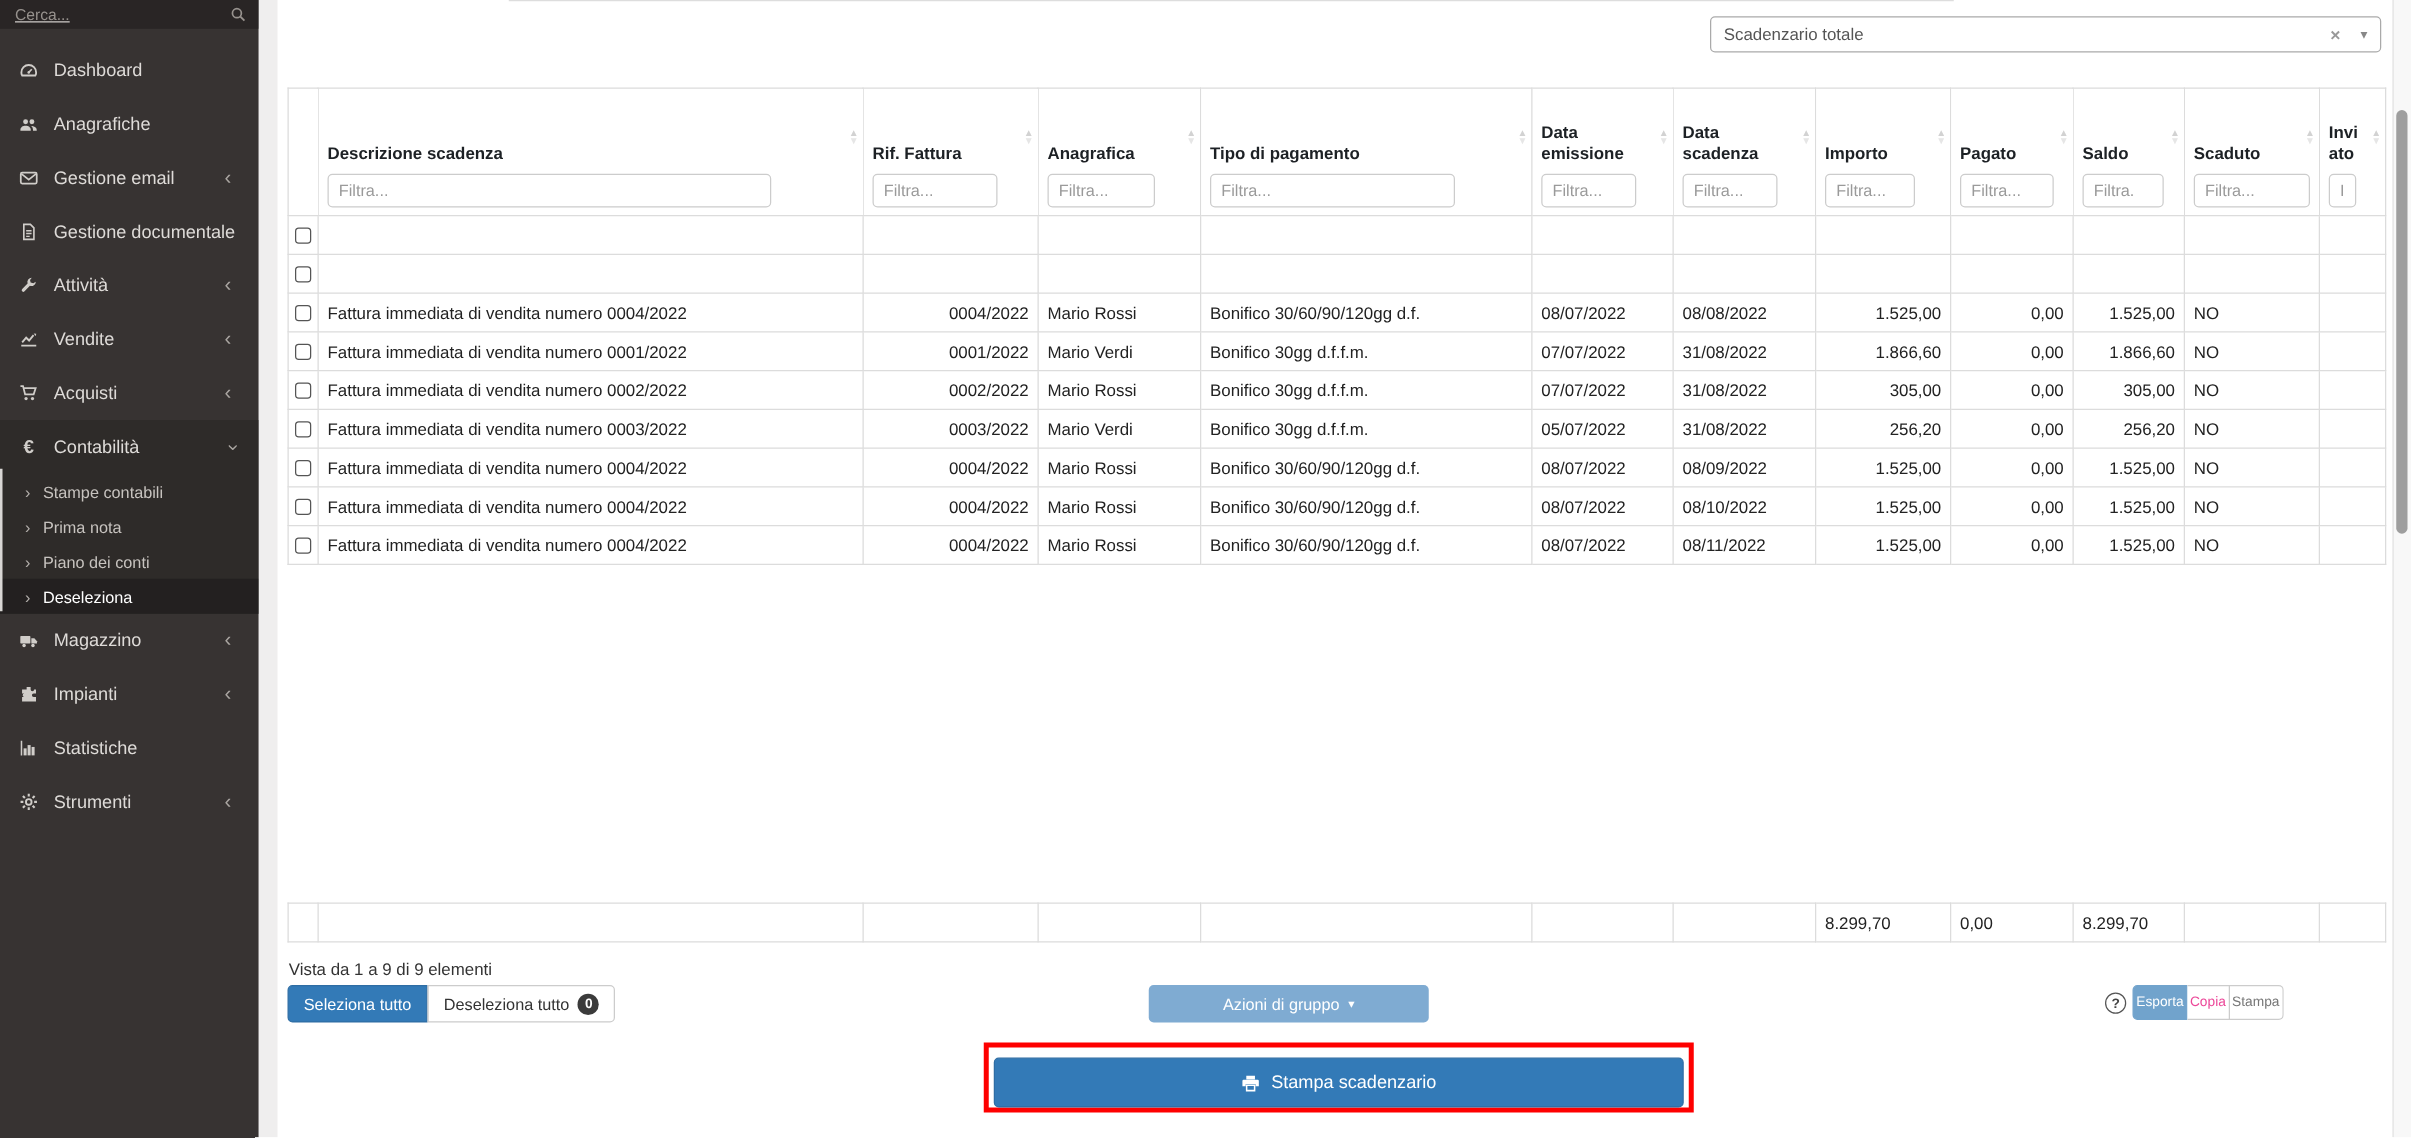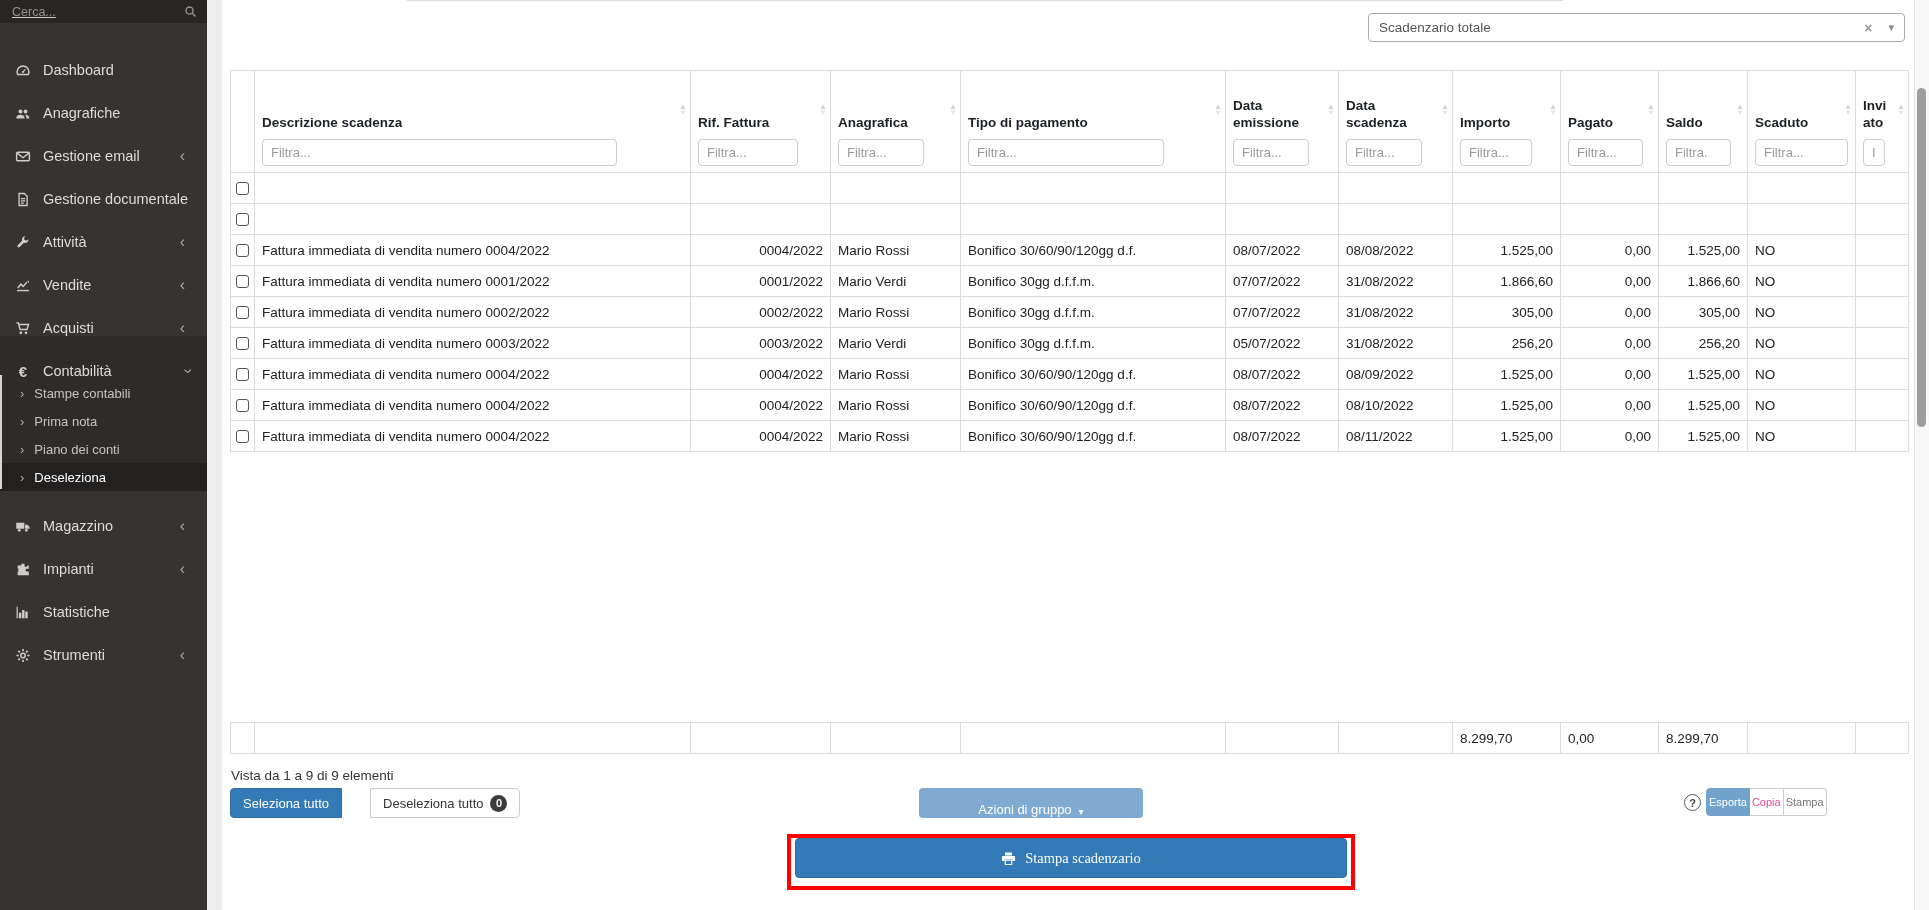--- a/index.html
+++ b/index.html
@@ -8,21 +8,21 @@
 
   
   .sidebar{position:absolute;left:0;top:0;width:207px;height:910px;background:#373332;}
   .search-bar{position:absolute;left:0;top:0;width:207px;height:23px;background:#292525;
               display:flex;align-items:center;padding:0 10px;box-sizing:border-box;gap:6px;}
   .search-bar input{flex:1;min-width:0;background:transparent;border:none;outline:none;
                     color:#cfccc9;font-size:12.5px;font-family:inherit;text-decoration:underline;}
   .search-bar input::placeholder{color:#96918d;}
   .search-ic{display:inline-flex;flex:none;}
   .menu{position:absolute;left:0;top:35px;width:207px;}
-  .menu-item{position:relative;height:43px;display:flex;align-items:flex-end;padding:0 14px;
+  .menu-item{position:relative;height:43px;display:flex;align-items:center;padding:0 14px;
              box-sizing:border-box;font-size:14.5px;color:#dedbd8;cursor:pointer;}
   .mi-icon{width:18px;height:16px;margin-right:11px;color:#d0cdc9;flex:none;
            display:inline-flex;align-items:center;justify-content:center;}
   .chev{position:absolute;right:22px;color:#aaa6a2;font-size:16px;line-height:1;}
   .chev.down{transform:rotate(-90deg);display:inline-block;right:18px;}
   .expanded-panel{background:#2e2b29;}
   .submenu-item{height:28px;display:flex;align-items:center;padding-left:20px;
                 font-size:13px;color:#c7c3bf;gap:10px;cursor:pointer;}
   .sub-chev{font-size:13px;color:#b3afab;line-height:1;}
   .submenu-item.active{background:#232020;color:#ffffff;}
@@ -65,38 +65,38 @@
   #totals-table{position:absolute;left:230px;top:722px;width:1678px;font-size:13.5px;color:#222;}
   #totals-table td{border:1px solid #dcdcdc;height:30px;padding:0 7px;background:#fff;overflow:hidden;}
 
   
   .vista{position:absolute;left:231px;top:768px;font-size:13.5px;color:#333;}
   .btn{display:inline-flex;align-items:center;justify-content:center;font-size:13px;
        font-family:inherit;border:1px solid transparent;border-radius:0;box-sizing:border-box;
        cursor:pointer;background:#fff;}
   .group-left{position:absolute;left:230px;top:788px;height:30px;display:flex;}
   .sel-all{background:#337ab7;border-color:#2e6da4;color:#fff;padding:0 12px;border-radius:4px 0 0 4px;}
-  .desel{background:#fff;border:1px solid #ccc;color:#333;padding:0 12px;border-radius:0 4px 4px 0;gap:7px;margin-left:28px;}
+  .desel{background:#fff;border:1px solid #ccc;color:#333;padding:0 12px;border-radius:0 4px 4px 0;gap:7px;}
   .badge{background:#3b3b3b;color:#fff;border-radius:9px;min-width:17px;height:17px;font-size:11px;
          font-weight:bold;display:inline-flex;align-items:center;justify-content:center;padding:0 4px;box-sizing:border-box;}
   .azioni{position:absolute;left:919px;top:788px;width:224px;height:30px;background:#7fabd2;
           border:none;border-radius:4px;color:#fff;font-size:13px;font-family:inherit;
-          display:flex;align-items:flex-end;justify-content:center;gap:7px;cursor:pointer;}
+          display:flex;align-items:center;justify-content:center;gap:7px;cursor:pointer;}
   .caret-sm{font-size:10px;}
   .help{position:absolute;left:1684px;top:794px;width:17px;height:17px;border:1.5px solid #555;
         border-radius:50%;color:#444;font-weight:bold;font-size:11px;display:flex;box-sizing:border-box;
         align-items:center;justify-content:center;cursor:pointer;}
   .group-right{position:absolute;left:1706px;top:788px;height:28px;display:flex;}
   .group-right .btn{padding:0 2px;font-size:11px;text-align:center;}
   .exp{background:#71a3cc;border:1px solid #71a3cc;color:#fff;border-radius:4px 0 0 4px;}
   .cop{background:#fff;border:1px solid #ccc;border-left:none;color:#ec4899;}
   .stp{background:#fff;border:1px solid #ccc;border-left:none;color:#777;border-radius:0 4px 4px 0;}
 
   .annot{position:absolute;left:787px;top:834px;width:568px;height:56px;border:4px solid #fe0000;
-         box-sizing:border-box;display:flex;align-items:flex-start;justify-content:center;font-family:Liberation Serif, serif;}
+         box-sizing:border-box;display:flex;align-items:flex-end;justify-content:center;}
   .stampa-btn{width:552px;height:40px;background:#337ab7;border:1px solid #2e6da4;border-radius:4px;
          color:#fff;font-size:14.5px;font-family:inherit;display:flex;align-items:center;
          justify-content:center;gap:9px;cursor:pointer;}
   .pr-ic{display:inline-flex;}
 
   
   .vscroll{position:absolute;left:1914px;top:0;width:15px;height:910px;background:#f8f8f8;
            border-left:1px solid #e2e2e2;box-sizing:border-box;}
   .vthumb{position:absolute;left:2px;top:88px;width:9px;height:339px;background:#9e9e9e;border-radius:5px;}
 </style>

